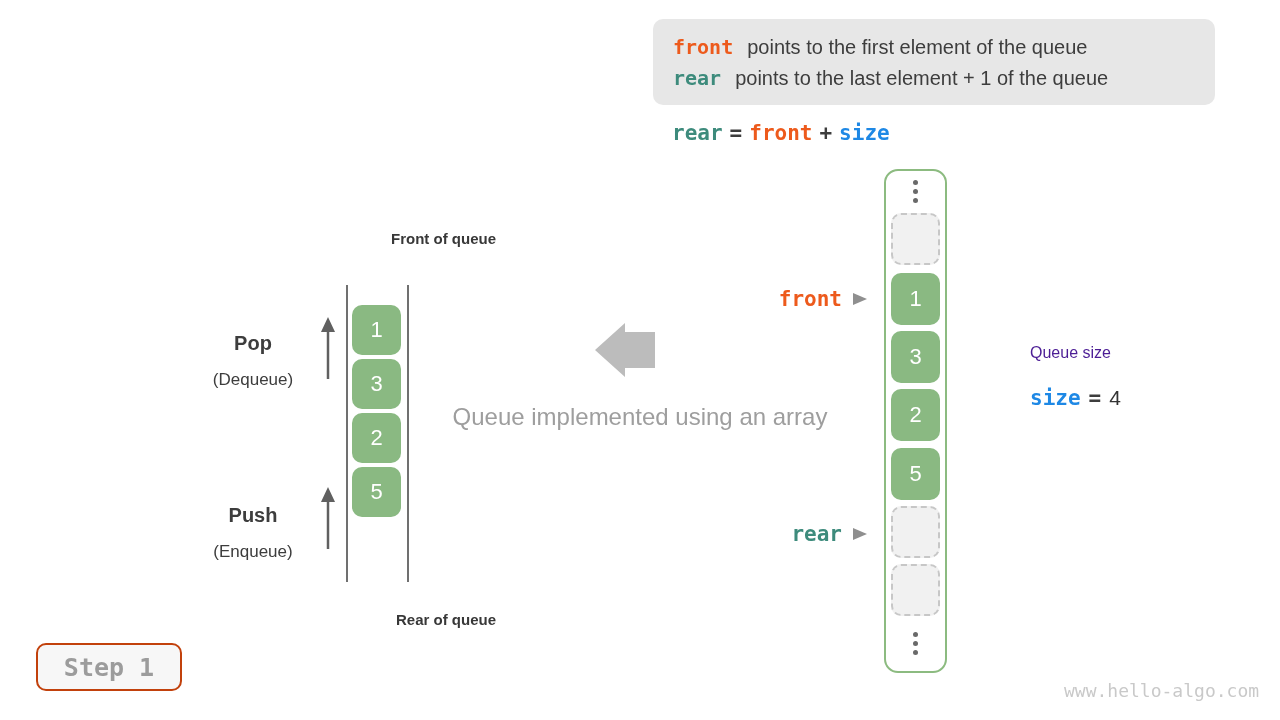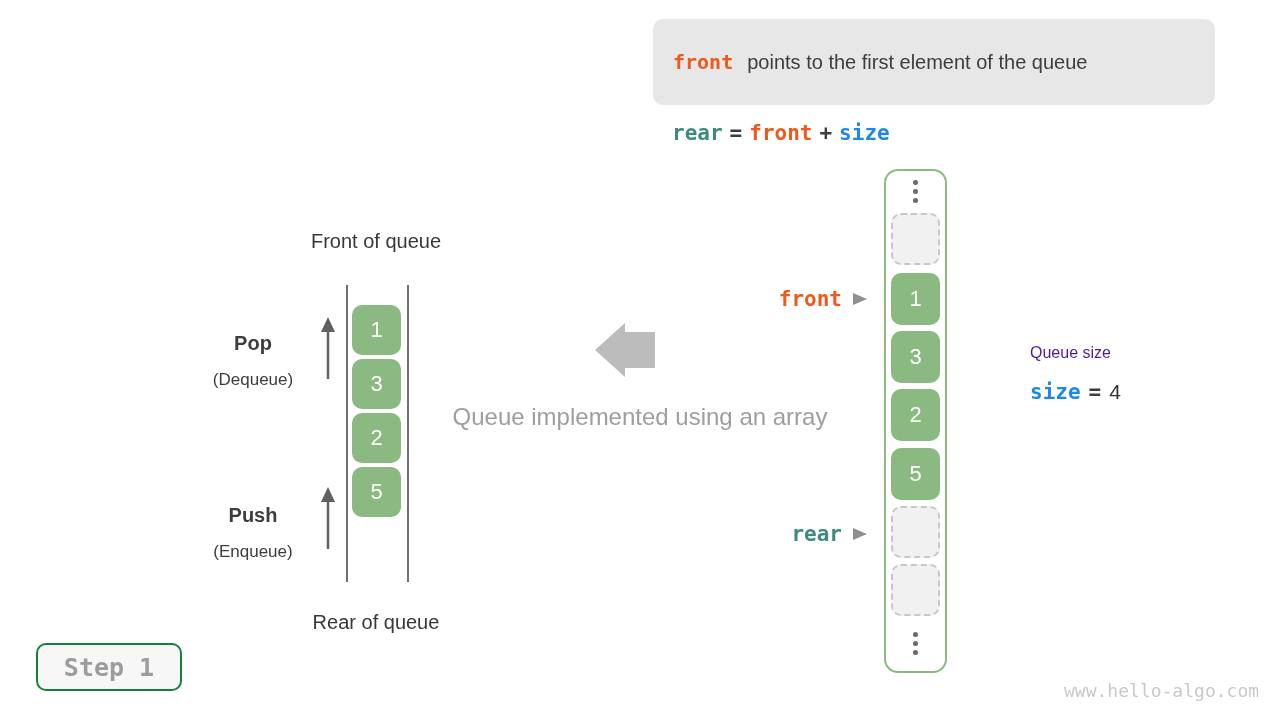--- a/index.html
+++ b/index.html
@@ -20,21 +20,21 @@
   .kw{font-size:20px;margin-right:14px;}
   .kw-front{color:#ed5a1c;}
   .kw-rear{color:#3d8b7c;}
   .kw-size{color:#1e88e5;}
 
   
   .formula{left:672px;top:121px;font-size:21px;white-space:nowrap;}
   .formula .op{color:#3d3d3d;margin:0 7px;}
 
   
-  .title-text{font-weight:normal;font-size:20px;color:#383838;text-align:center;}
+  .title-text{font-weight:bold;font-size:15px;color:#383838;text-align:right;}
   .vline{width:2px;background:#707070;}
   .cell-green{
     width:49px;background:#8ab982;border-radius:10px;color:#ffffff;
     font-size:22px;display:flex;align-items:center;justify-content:center;
   }
   .side-label{font-weight:bold;font-size:20px;text-align:center;color:#3d3d3d;}
   .side-sub{font-size:17px;text-align:center;color:#3d3d3d;}
 
   
   .caption{font-size:24px;color:#9e9e9e;text-align:center;}
@@ -55,44 +55,47 @@
   }
   .dot{width:5px;height:5px;border-radius:50%;background:#696969;}
   .pointer-label{width:112px;text-align:right;font-size:21px;white-space:nowrap;}
   .tri-right{
     width:0;height:0;border-top:6px solid transparent;border-bottom:6px solid transparent;
     border-left:14px solid #8f8f8f;
   }
 
   
   .qsize-title{font-size:16px;color:#4c1d95;text-align:center;}
-  .qsize-line{font-size:21px;white-space:nowrap;}
+  .qsize-line{font-size:21px;white-space:nowrap;margin-top:6px;}
   .qsize-line .op{color:#3d3d3d;margin:0 8px;}
   .qsize-line .val{font-family:"Liberation Sans",sans-serif;font-weight:normal;color:#333333;font-size:21px;}
 
   
   .step-badge{
     left:36px;top:643px;width:146px;height:48px;background:#f7f7f7;
-    border:2px solid #15803d;border-radius:10px;box-sizing:border-box;
+    border:2px solid #c2410c;border-radius:10px;box-sizing:border-box;
     display:flex;align-items:center;justify-content:center;
     font-size:25px;color:#9c9c9c;
   }
 
   
   .watermark{
     left:1064px;top:680px;font-family:"DejaVu Sans Mono",monospace;
     font-size:18px;color:#c9c9c9;
   }
 </style>
 </head>
 <body>
 
 <div class="abs info-box">
   <div class="info-line">
     <span class="mono kw kw-front">front</span><span>points to the first element of the queue</span>
+  </div>
+  <div class="info-line">
+    <span class="mono kw kw-rear">rear</span><span>points to the last element + 1 of the queue</span>
   </div>
 </div>
 
 <div class="abs formula mono">
   <span class="kw-rear">rear</span><span class="op">=</span><span class="kw-front">front</span><span class="op">+</span><span class="kw-size">size</span>
 </div>
 
 <div class="abs title-text" style="left:256px;top:230px;width:240px;">Front of queue</div>
 
 <div class="abs vline" style="left:346px;top:285px;height:297px;"></div>

